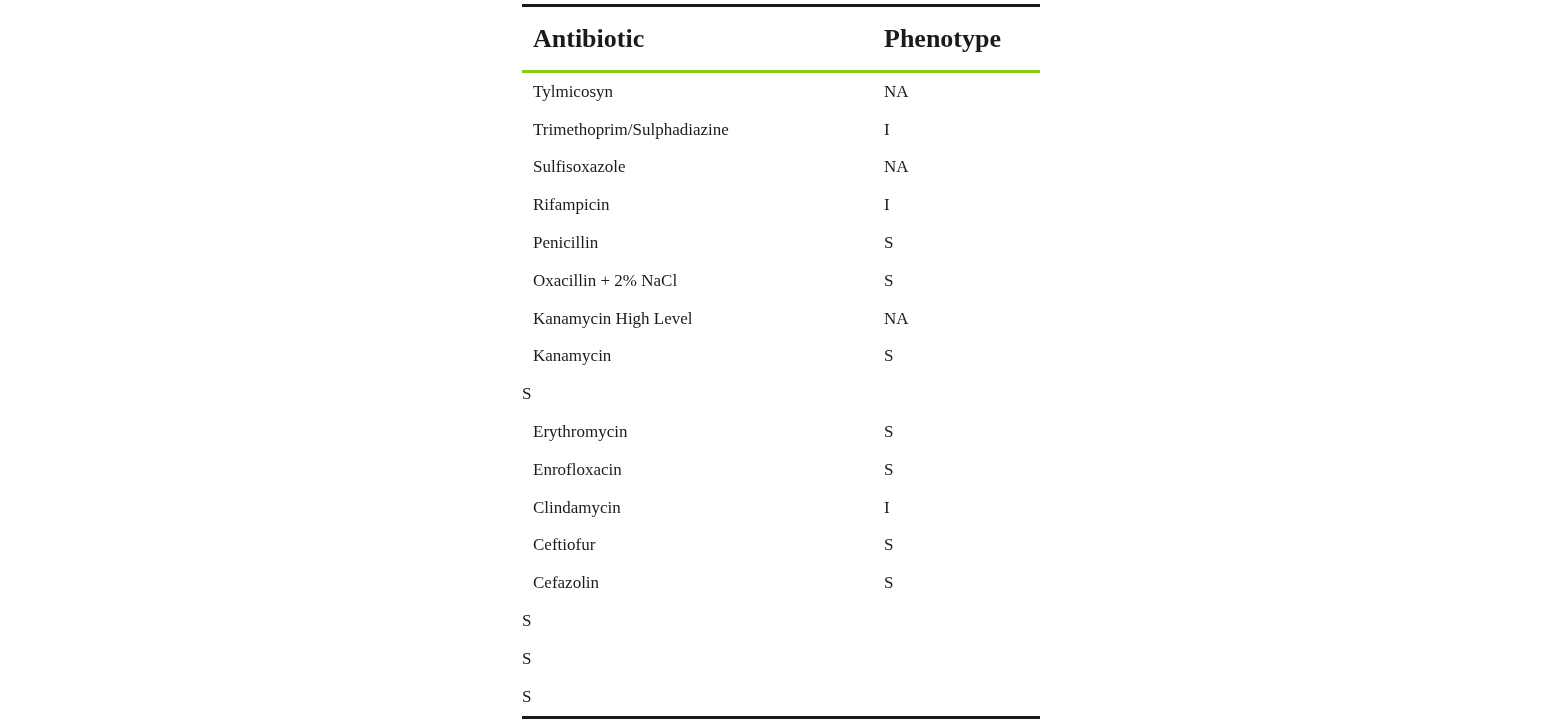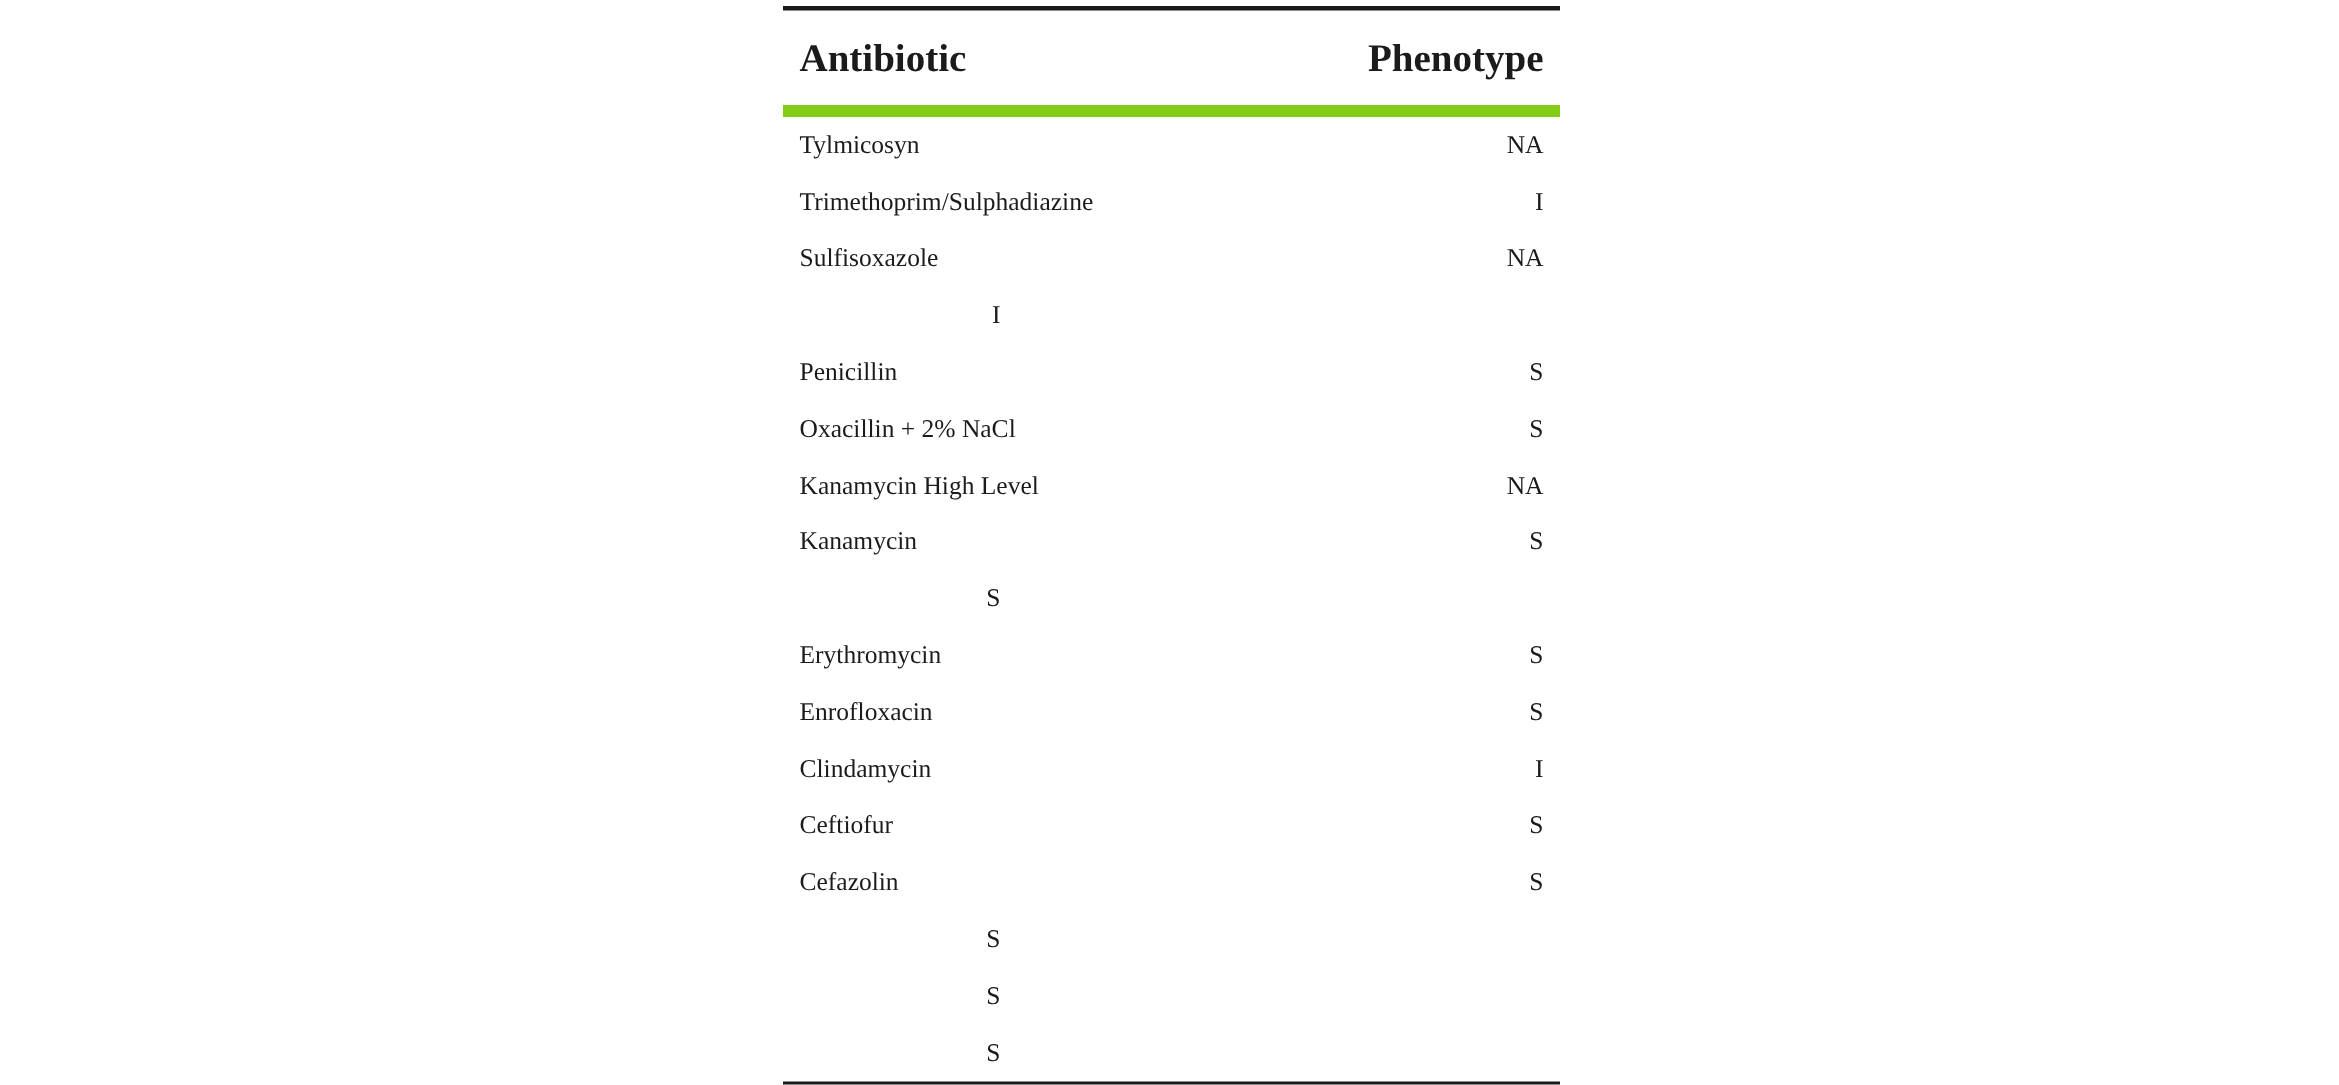--- a/index.html
+++ b/index.html
@@ -20,40 +20,40 @@
     left: 522px;
     top: 4px;
     width: 518px;
     border-top: 3px solid #1a1a1a;
     border-bottom: 3px solid #1a1a1a;
   }
   .thead-row {
     display: flex;
     align-items: center;
     height: 63px;
-    border-bottom: 8px solid #84cc16;
+    border-bottom: 3px solid #84cc16;
     font-weight: 700;
     font-size: 26px;
   }
   .trow {
     display: flex;
     align-items: center;
     height: 37.8px;
     font-size: 17px;
   }
   .col-antibiotic {
     width: 362px;
     padding-left: 11px;
     box-sizing: border-box;
     text-align: left;
     white-space: nowrap;
   }
   .col-phenotype {
     width: 145px;
-    text-align: right;
+    text-align: left;
     white-space: nowrap;
   }
 </style>
 </head>
 <body>
 
 <div class="table-wrap">
   <div class="thead-row">
     <div class="col-antibiotic">Antibiotic</div>
     <div class="col-phenotype">Phenotype</div>
@@ -68,20 +68,21 @@
     <div class="col-antibiotic">Trimethoprim/Sulphadiazine</div>
     <div class="col-phenotype">I</div>
   </div>
 
   <div class="trow">
     <div class="col-antibiotic">Sulfisoxazole</div>
     <div class="col-phenotype">NA</div>
   </div>
 
   <div class="trow">
+    <div class="col-antibiotic">Rifampicin</div>
     <div class="col-phenotype">I</div>
   </div>
 
   <div class="trow">
     <div class="col-antibiotic">Penicillin</div>
     <div class="col-phenotype">S</div>
   </div>
 
   <div class="trow">
     <div class="col-antibiotic">Oxacillin + 2% NaCl</div>

